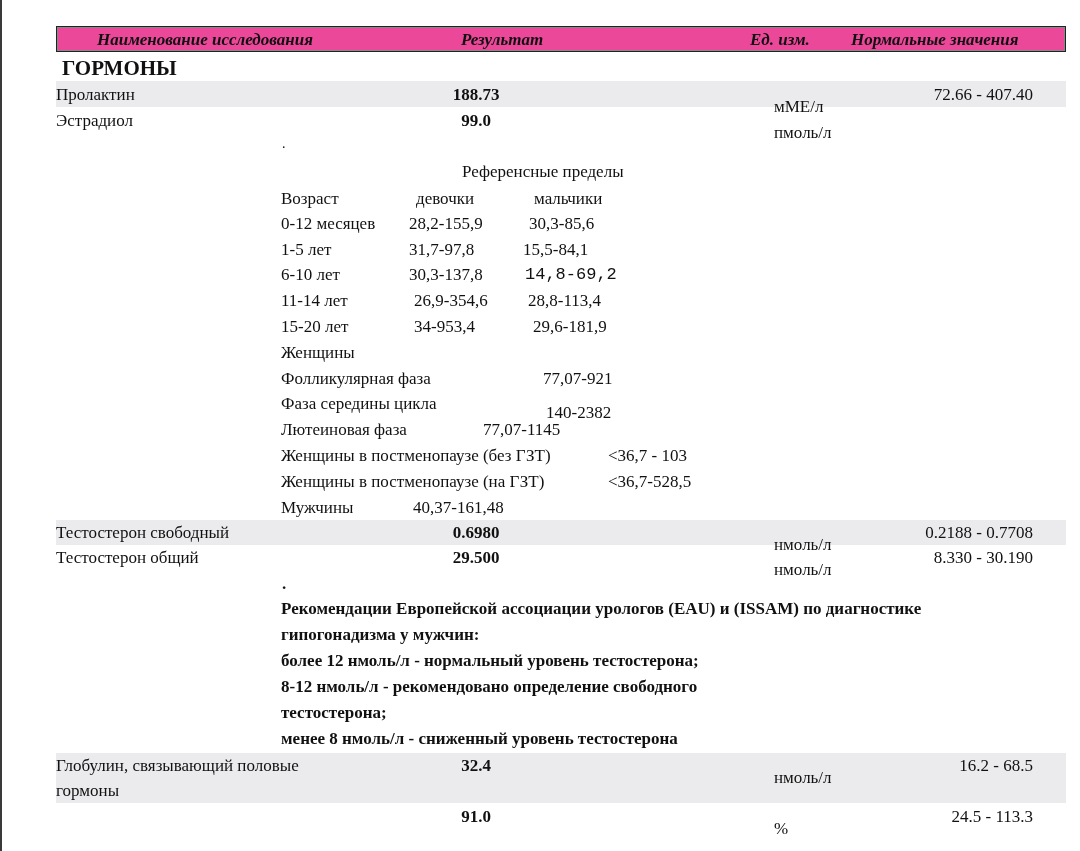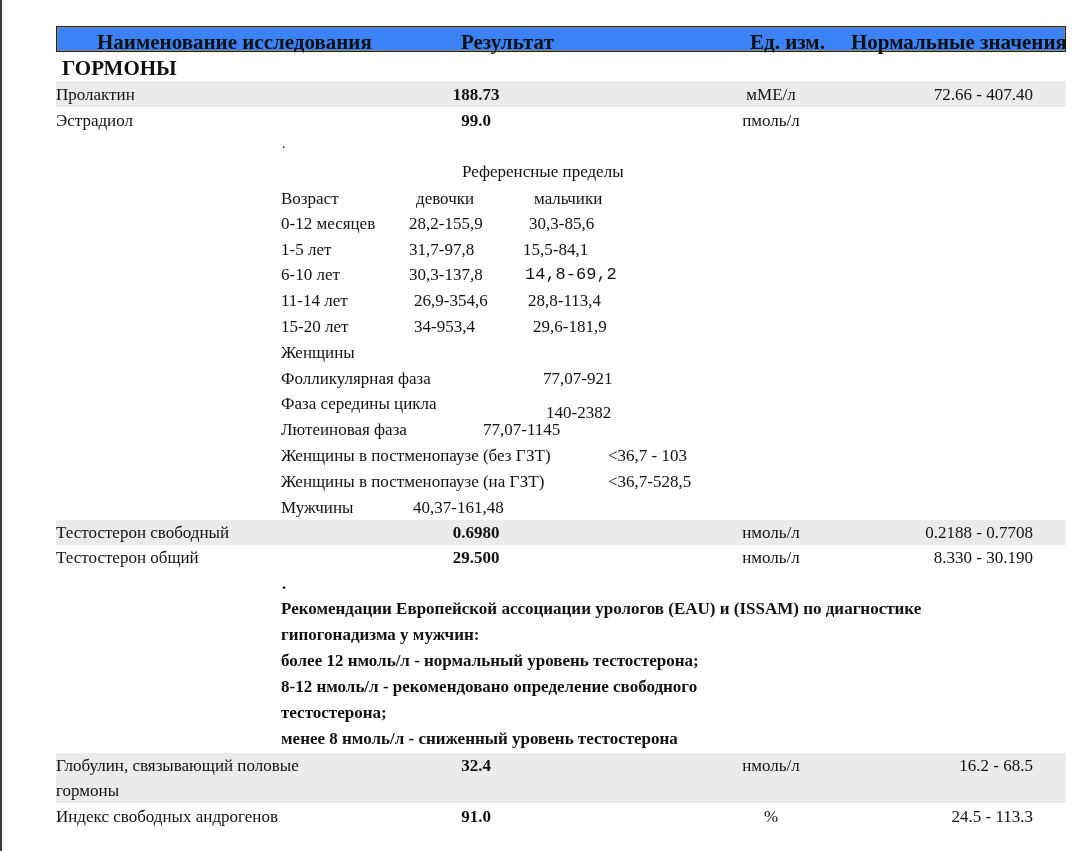--- a/index.html
+++ b/index.html
@@ -5,37 +5,37 @@
   html, body { margin: 0; padding: 0; }
   body {
     width: 1080px; height: 851px; background: #ffffff; position: relative; overflow: hidden;
     font-family: "Liberation Serif", "DejaVu Serif", serif; color: #111;
   }
   .left-edge { position: absolute; left: 0; top: 0; width: 2px; height: 851px; background: #3a3a3a; }
   .page { position: absolute; left: 56px; top: 26px; width: 1010px; }
 
   .hdr {
     position: absolute; left: 0; top: 0; width: 1008px; height: 24px;
-    background: #3b82f6; border: 1px solid #222; box-shadow: inset 0 0 0 1px #888;
-    font-weight: bold; font-size: 21px;
+    background: #ec4899; border: 1px solid #222; box-shadow: inset 0 0 0 1px #888;
+    font-weight: bold; font-size: 17px; font-style: italic;
   }
   .hdr span { position: absolute; top: 3px; white-space: nowrap; }
   .h-name { left: 40px; }
   .h-res  { left: 404px; }
   .h-unit { left: 693px; }
   .h-norm { left: 794px; }
 
   .section { position: absolute; left: 6px; top: 30px; font-weight: bold; font-size: 21px; }
 
   .row { position: absolute; left: 0; width: 1010px; font-size: 17px; }
   .row.shade { background: #ebebed; }
   .row span { position: absolute; white-space: nowrap; }
   .c-name { left: 0; }
   .c-res  { left: 420px; width: 100px; text-align: center; font-weight: bold; transform: translateX(-50%); }
-  .c-unit { left: 715px; width: 100px; text-align: center; transform: translateX(-50%); }
+  .c-unit { left: 768px; width: 100px; transform: translateX(-50%); margin-top: 12px; }
   .c-norm { left: 897px; width: 160px; text-align: right; transform: translateX(-50%); }
 
   .note { position: absolute; font-size: 17px; white-space: nowrap; }
   .ref-dot { position: absolute; left: 226px; font-size: 14px; }
   .bold { font-weight: bold; }
 </style>
 </head>
 <body>
 
 <div class="left-edge"></div>
@@ -140,19 +140,18 @@
 
   <div class="row shade" style="top:727px;height:50px;">
     <span class="c-name" style="top:3px;">Глобулин, связывающий половые</span>
     <span class="c-name" style="top:28px;">гормоны</span>
     <span class="c-res" style="top:3px;">32.4</span>
     <span class="c-unit" style="top:3px;">нмоль/л</span>
     <span class="c-norm" style="top:3px;">16.2 - 68.5</span>
   </div>
 
   <div class="row" style="top:777px;height:26px;">
-    <span class="c-name" style="top:4px;">Индекс свободных андрогенов</span>
     <span class="c-res" style="top:4px;">91.0</span>
     <span class="c-unit" style="top:4px;">%</span>
     <span class="c-norm" style="top:4px;">24.5 - 113.3</span>
   </div>
 
 </div>
 
 </body></html>

